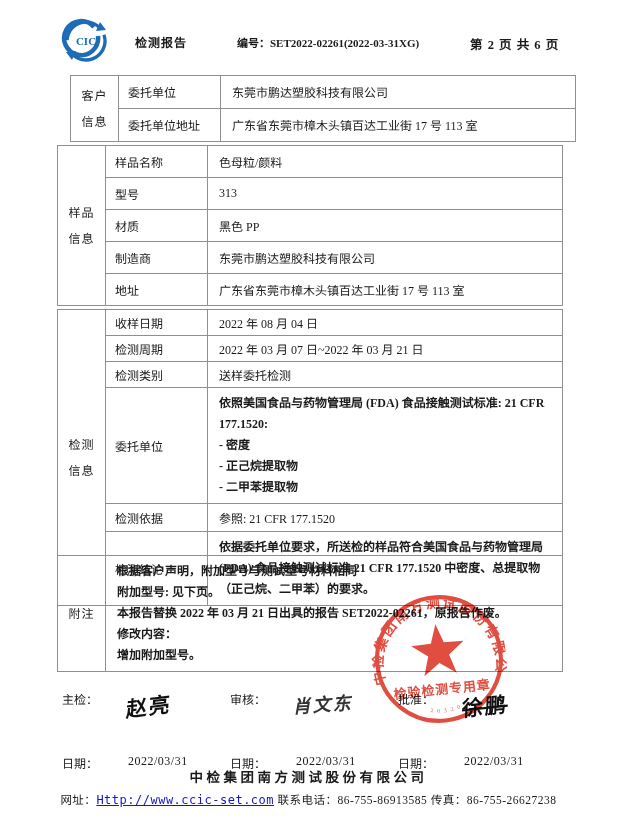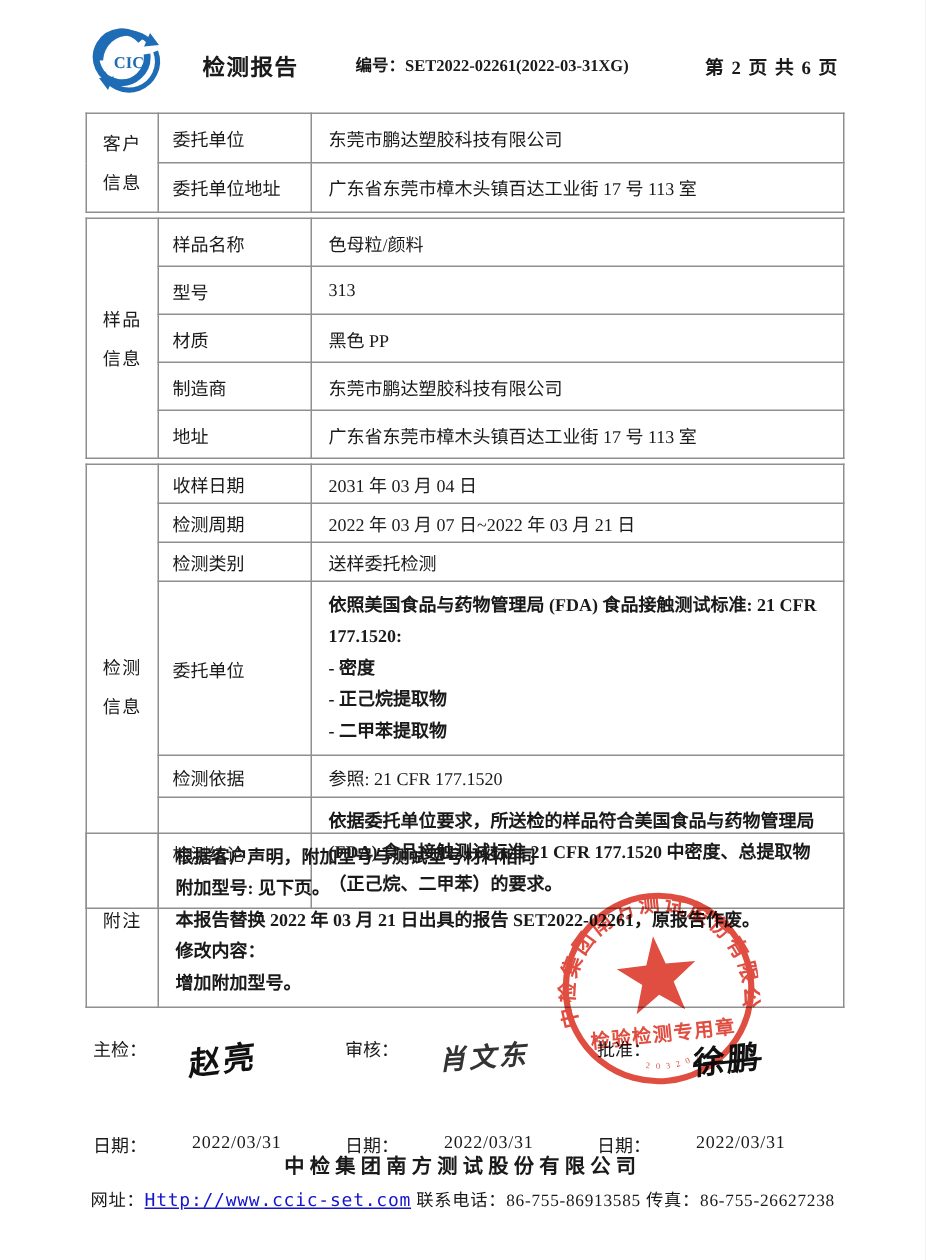--- a/index.html
+++ b/index.html
@@ -6,30 +6,30 @@
   html,body { background:#e8e8e8; }
   .page {
     position:relative; width:617px; height:840px; margin:0 auto;
     background:#ffffff; overflow:hidden;
     font-family:"Liberation Serif","DejaVu Serif",serif;
     color:#1a1a1a; font-size:12px;
   }
   
   .header { position:absolute; left:57px; top:18px; width:505px; height:46px; }
   .logo { position:absolute; left:3px; top:0; width:52px; height:46px; }
-  .hdr-title { position:absolute; left:78px; top:15px; font-size:15px; font-weight:bold; letter-spacing:1px; }
+  .hdr-title { position:absolute; left:78px; top:15px; font-size:12px; font-weight:bold; letter-spacing:1px; }
   .hdr-no { position:absolute; left:180px; top:16px; font-size:11px; font-weight:bold; }
   .hdr-pages { position:absolute; left:413px; top:16px; font-size:12.5px; font-weight:bold; letter-spacing:1px; white-space:nowrap; }
   
   table.tbl { position:absolute; left:57px; width:505px; border-collapse:collapse; table-layout:fixed; }
   table.tbl td { border:1px solid #8f8f8f; vertical-align:middle; font-size:12px; }
   td.group { text-align:center; line-height:26px; letter-spacing:1px; }
   td.lab { padding-left:9px; }
   td.val { padding-left:11px; padding-right:8px; }
-  .t1 { top:75px; }   .t1 tr { height:33px; }
+  .t1 { top:75px;margin-left:13px; }   .t1 tr { height:33px; }
   .t2 { top:145px; }  .t2 tr { height:32px; }
   .t3 { top:309px; }
   .t4 { top:555px; }
   .tall { vertical-align:middle; padding-top:5px; padding-bottom:5px; line-height:21px;font-weight:bold; }
   .line { line-height:21px; }
   
   .sig-block { position:absolute; left:57px; top:682px; width:505px; height:78px; z-index:1; }
   .sig-row { position:absolute; top:8px; left:0; width:100%; display:flex; }
   .date-row { position:absolute; top:72px; left:0; width:100%; display:flex; }
   .sig-col { width:168px; display:flex; }
@@ -131,21 +131,21 @@
         <col style="width:102px">
         <col style="width:355px">
       </colgroup>
     <tbody>
         <tr style="height:26px">
       <td class="group" rowspan="6">
         <div>检测</div>
         <div>信息</div>
       </td>
       <td class="lab">收样日期</td>
-      <td class="val">2031 年 03 月 04 日</td>
+      <td class="val">2022 年 08 月 04 日</td>
     </tr>
     <tr style="height:26px">
       <td class="lab">检测周期</td>
       <td class="val">2022 年 03 月 07 日~2022 年 03 月 21 日</td>
     </tr>
     <tr style="height:26px">
       <td class="lab">检测类别</td>
       <td class="val">送样委托检测</td>
     </tr>
     <tr style="height:92px">

